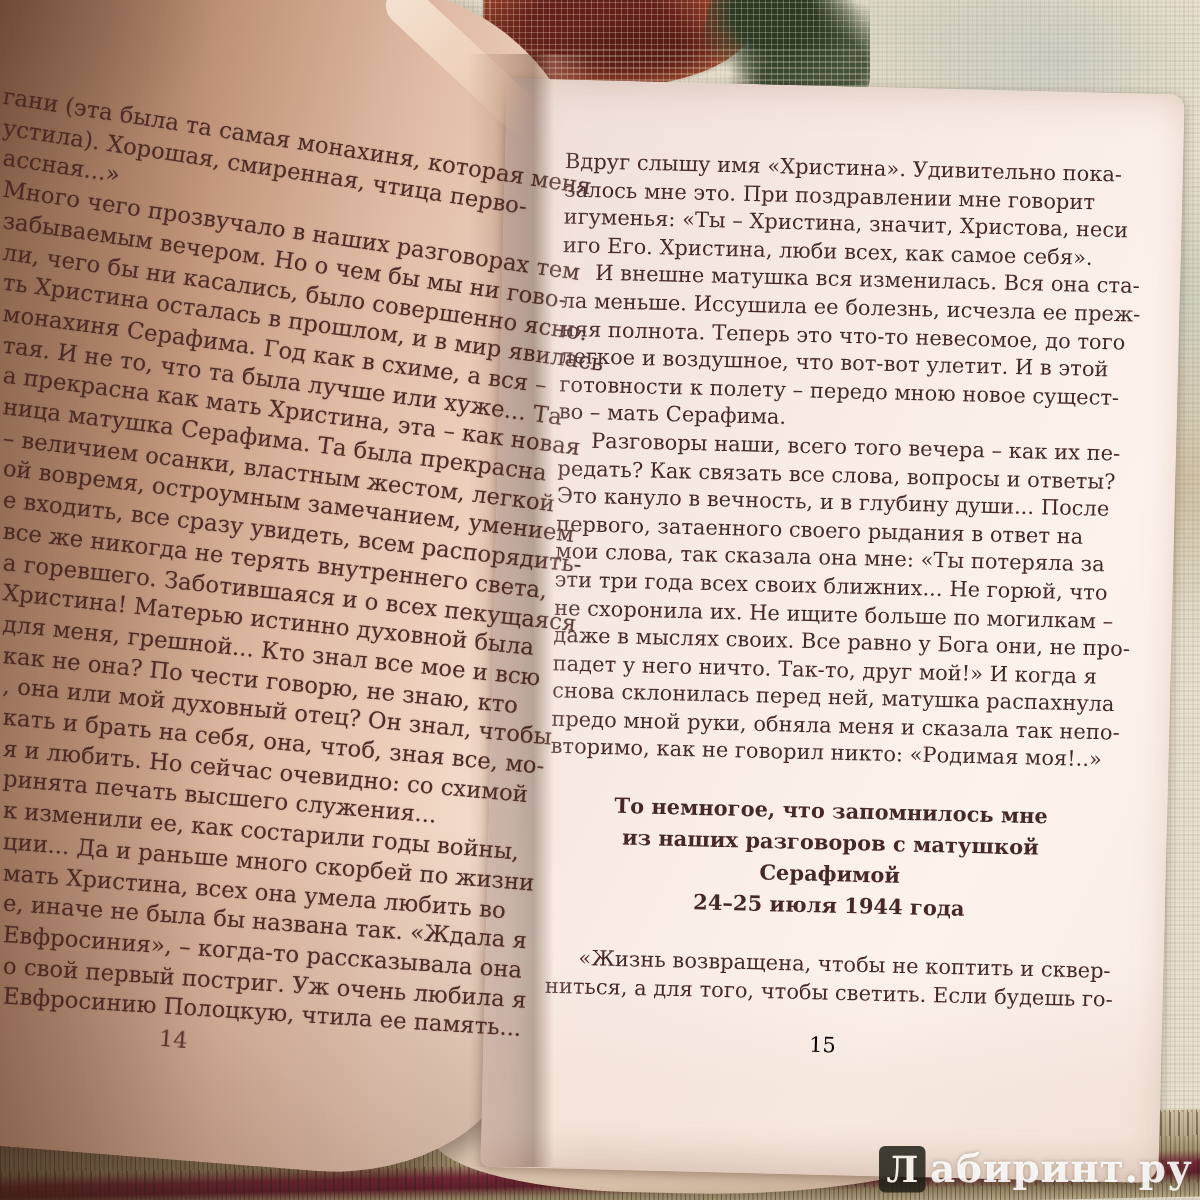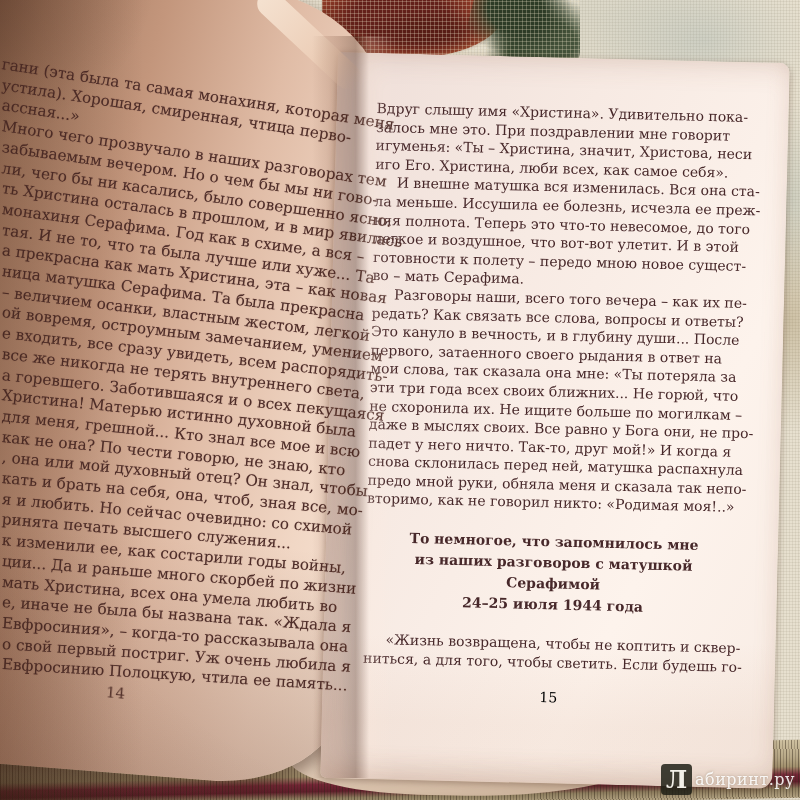--- a/index.html
+++ b/index.html
@@ -78,21 +78,21 @@
   
   .vignette{position:absolute;inset:0;z-index:8;pointer-events:none;
     background:
       linear-gradient(90deg, rgba(60,32,18,.22), rgba(60,32,18,0) 18%),
       radial-gradient(130% 130% at 68% 28%, rgba(0,0,0,0) 58%, rgba(70,40,25,.26) 100%);}
   
   .watermark{position:absolute;right:5px;bottom:5px;z-index:10;display:flex;align-items:center;gap:3px;}
   .wm-box{width:31px;height:31px;border-radius:4px;background:rgba(32,32,22,.85);
     display:flex;align-items:center;justify-content:center;
     color:#f2efe8;font-weight:bold;font-size:24px;line-height:1;}
-  .wm-text{font-weight:normal;font-size:16px;letter-spacing:.5px;color:rgba(255,255,255,.88);
+  .wm-text{font-weight:bold;font-size:26px;letter-spacing:.5px;color:rgba(255,255,255,.88);
     text-shadow:0 0 3px rgba(130,115,90,.6);}
 </style>
 </head>
 <body>
 
 <div id="stage">
 
   <div class="tapestry">
     <div class="rose"></div>
     <div class="rose-dark"></div>

